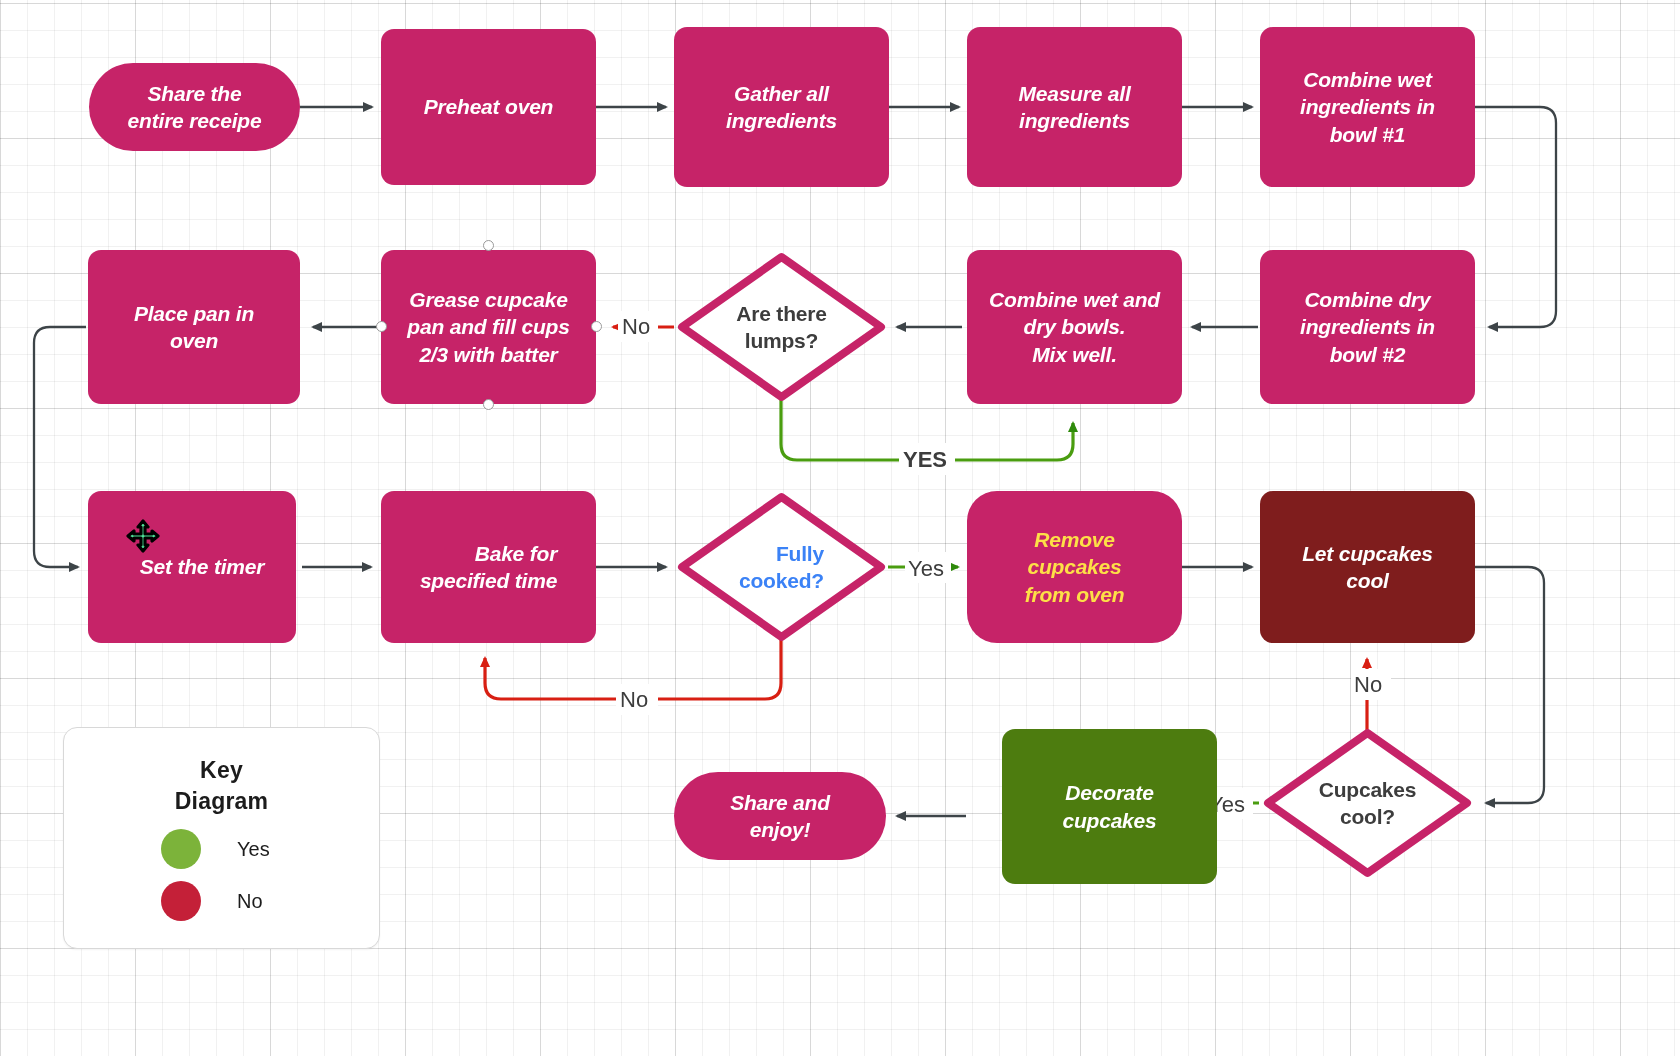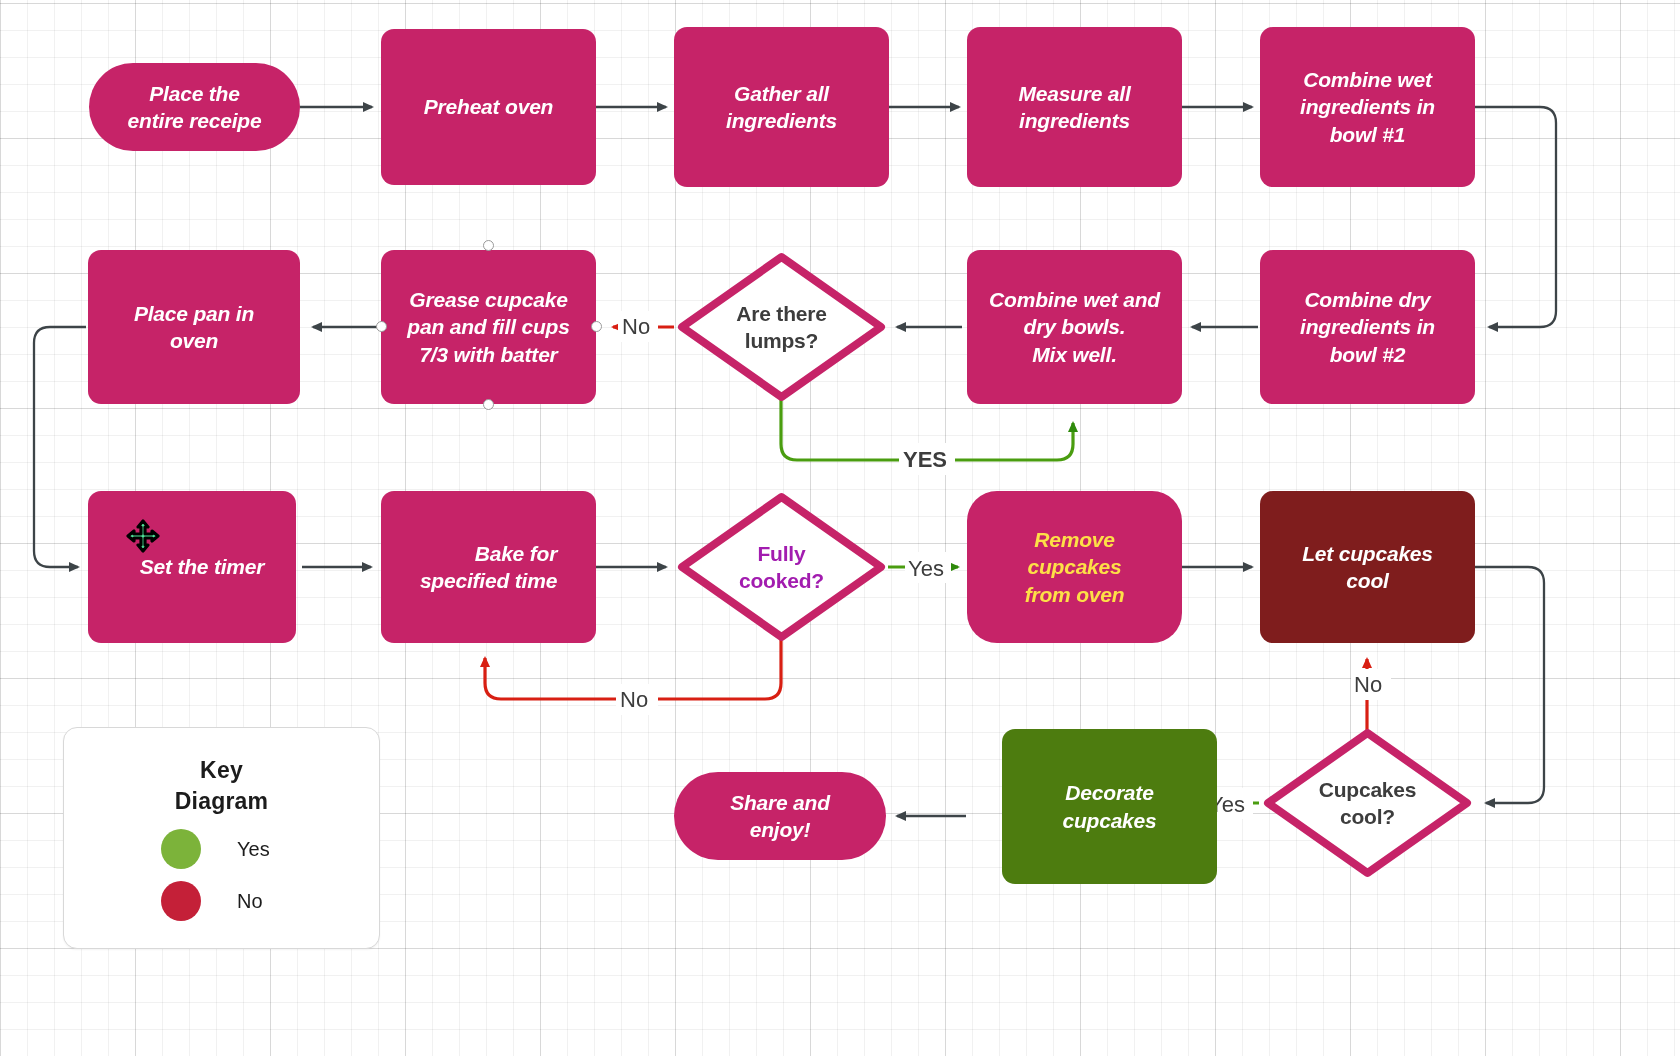--- a/index.html
+++ b/index.html
@@ -157,21 +157,21 @@
 
     <rect x="1205" y="788" width="48" height="31" fill="#ffffff"></rect>
     <text id="lbl-cool-yes" x="1209" y="812" font-size="22">Yes</text>
 
     <rect x="1351" y="669" width="40" height="31" fill="#ffffff"></rect>
     <text id="lbl-cool-no" x="1354" y="692" font-size="22">No</text>
   </g>
 </svg>
 
 <div class="node term" style="left: 89px; top: 63px; width: 211px; height: 88px; background: rgb(198, 35, 104); color: rgb(255, 255, 255);">
-  <span style="white-space:pre-line">Place the
+  <span style="white-space:pre-line">Share the
 entire receipe</span>
 </div>
 
 <div class="node proc" style="left: 381px; top: 29px; width: 215px; height: 156px; background: rgb(198, 35, 104); color: rgb(255, 255, 255);">
   <span style="white-space:pre-line">Preheat oven</span>
 </div>
 
 <div class="node proc" style="left: 674px; top: 27px; width: 215px; height: 160px; background: rgb(198, 35, 104); color: rgb(255, 255, 255);">
   <span style="white-space:pre-line">Gather all
 ingredients</span>
@@ -204,21 +204,21 @@
   <svg width="215" height="156" viewBox="0 0 215 156">
     <path d="M107.5,8 L207,78 L107.5,148 L8,78 Z" fill="#ffffff" stroke="#c62368" stroke-width="8" stroke-linejoin="round"></path>
   </svg>
   <span class="dlabel" style="white-space: pre-line; color: rgb(61, 61, 61);">Are there
 lumps?</span>
 </div>
 
 <div class="node proc" style="left: 381px; top: 250px; width: 215px; height: 154px; background: rgb(198, 35, 104); color: rgb(255, 255, 255);">
   <span style="white-space:pre-line">Grease cupcake
 pan and fill cups
-7/3 with batter</span>
+2/3 with batter</span>
 </div>
 <div class="handle" style="left:483px;top:240px;"></div>
 <div class="handle" style="left:483px;top:399px;"></div>
 <div class="handle" style="left:376px;top:321px;"></div>
 <div class="handle" style="left:591px;top:321px;"></div>
 
 <div class="node proc" style="left: 88px; top: 250px; width: 212px; height: 154px; background: rgb(198, 35, 104); color: rgb(255, 255, 255);">
   <span style="white-space:pre-line">Place pan in
 oven</span>
 </div>
@@ -229,21 +229,21 @@
 
 <div class="node proc" style="left: 381px; top: 491px; width: 215px; height: 152px; background: rgb(198, 35, 104); color: rgb(255, 255, 255); text-align: right;">
   <span style="white-space:pre-line">Bake for
 specified time</span>
 </div>
 
 <div class="node diamond" style="left:674px;top:489px;width:215px;height:156px;">
   <svg width="215" height="156" viewBox="0 0 215 156">
     <path d="M107.5,8 L207,78 L107.5,148 L8,78 Z" fill="#ffffff" stroke="#c62368" stroke-width="8" stroke-linejoin="round"></path>
   </svg>
-  <span class="dlabel" style="white-space: pre-line; color: #a21caf;">Fully
+  <span class="dlabel" style="white-space: pre-line; color: #3b82f6; text-align: right;">Fully
 cooked?</span>
 </div>
 
 <div class="node proc" style="left: 967px; top: 491px; width: 215px; height: 152px; background: rgb(198, 35, 104); color: #fde047; border-radius: 30px;">
   <span style="white-space:pre-line">Remove
 cupcakes
 from oven</span>
 </div>
 
 <div class="node proc" style="left: 1260px; top: 491px; width: 215px; height: 152px; background: #7f1d1d; color: rgb(255, 255, 255);">

